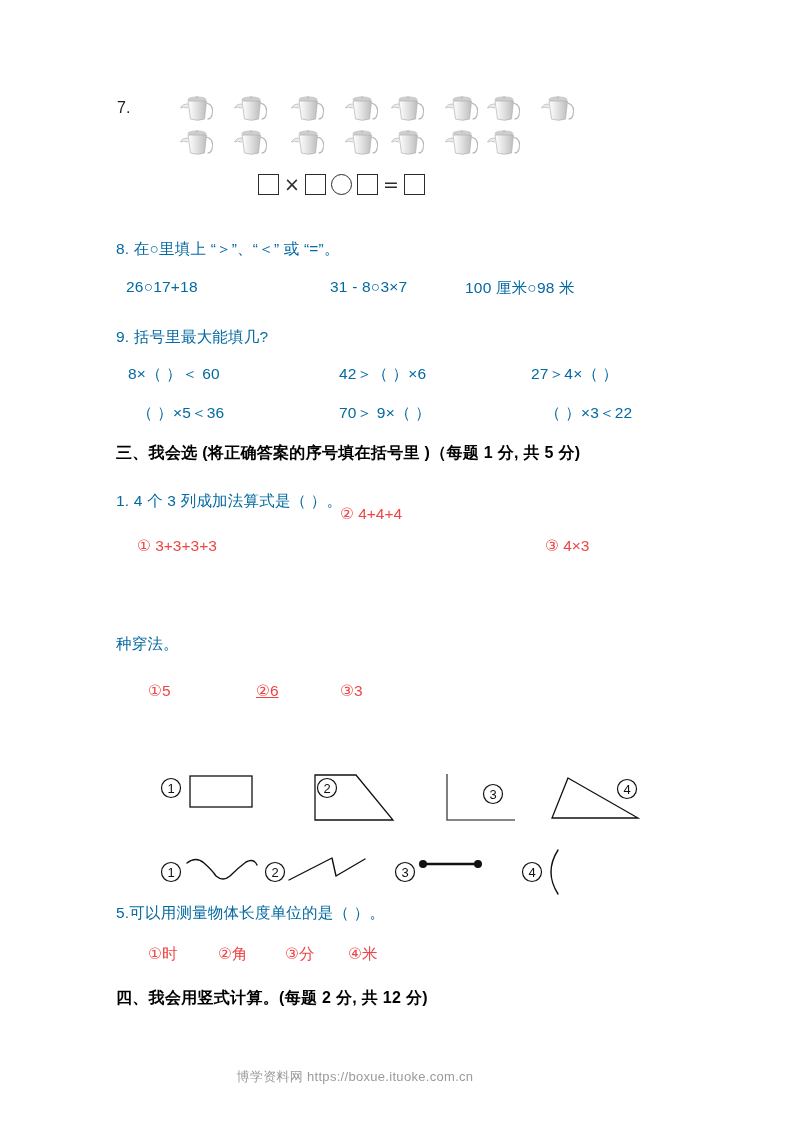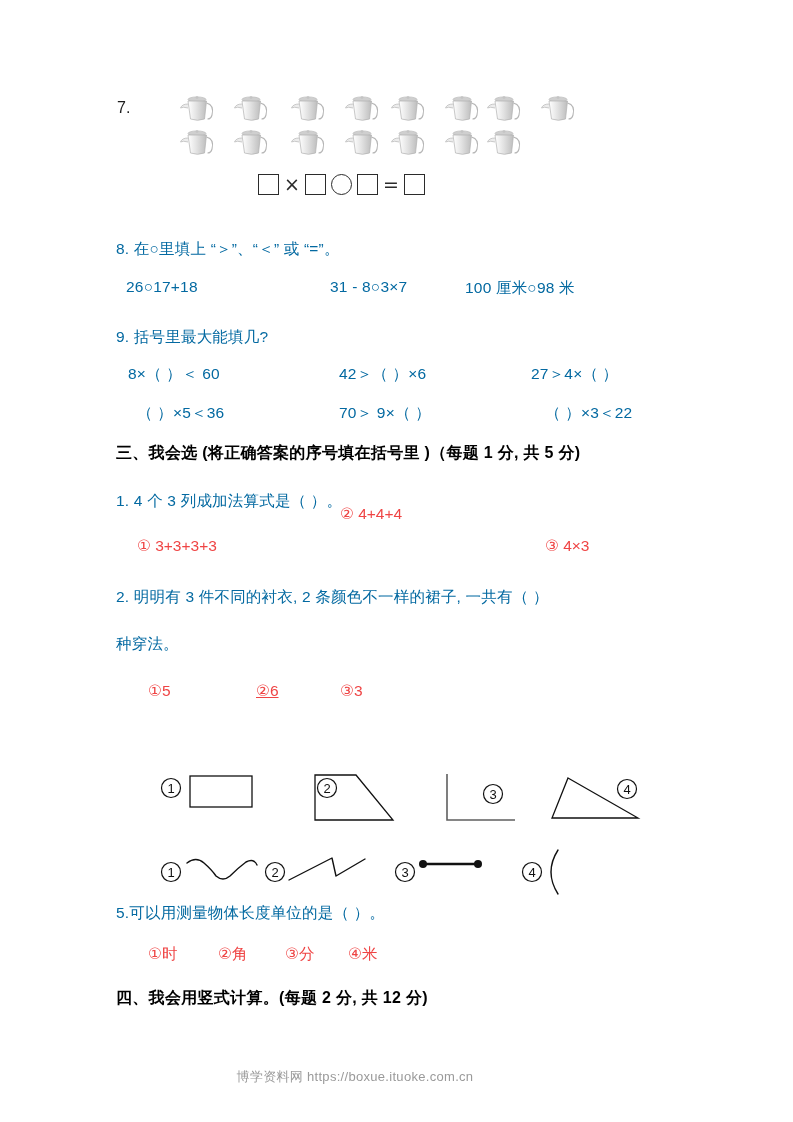--- a/index.html
+++ b/index.html
@@ -259,21 +259,20 @@
   <div class="abs q-text" style="left:339px; top:403px;">70＞ 9×（  ）</div>
   <div class="abs q-text" style="left:545px; top:403px;">（  ）×3＜22</div>
 
   <div class="abs section-head" style="left:116px; top:443px;">三、我会选 (将正确答案的序号填在括号里 )（每题 1 分, 共 5 分)</div>
 
   <div class="abs q-text" style="left:116px; top:491px;">1. 4 个 3 列成加法算式是（    ）。</div>
   <div class="abs choice" style="left:137px; top:537px;">①  3+3+3+3</div>
   <div class="abs choice" style="left:340px; top:505px;">②  4+4+4</div>
   <div class="abs choice" style="left:545px; top:537px;">③  4×3</div>
 
-  <div class="abs q-text" style="left:116px; top:587px;">2. 明明有 3 件不同的衬衣, 2 条颜色不一样的裙子, 一共有（      ）</div>
   <div class="abs q-text" style="left:116px; top:634px;">种穿法。</div>
   <div class="abs choice" style="left:148px; top:682px;">①5</div>
   <div class="abs choice" style="left:256px; top:682px;text-decoration:underline;">②6</div>
   <div class="abs choice" style="left:340px; top:682px;">③3</div>
 
 
   <div class="fig" style="left:160px; top:766px;">
     <svg width="500" height="62" viewBox="0 0 500 62">
 
       <circle cx="11" cy="22" r="9.5" fill="none" stroke="#111" stroke-width="1.2"></circle>

